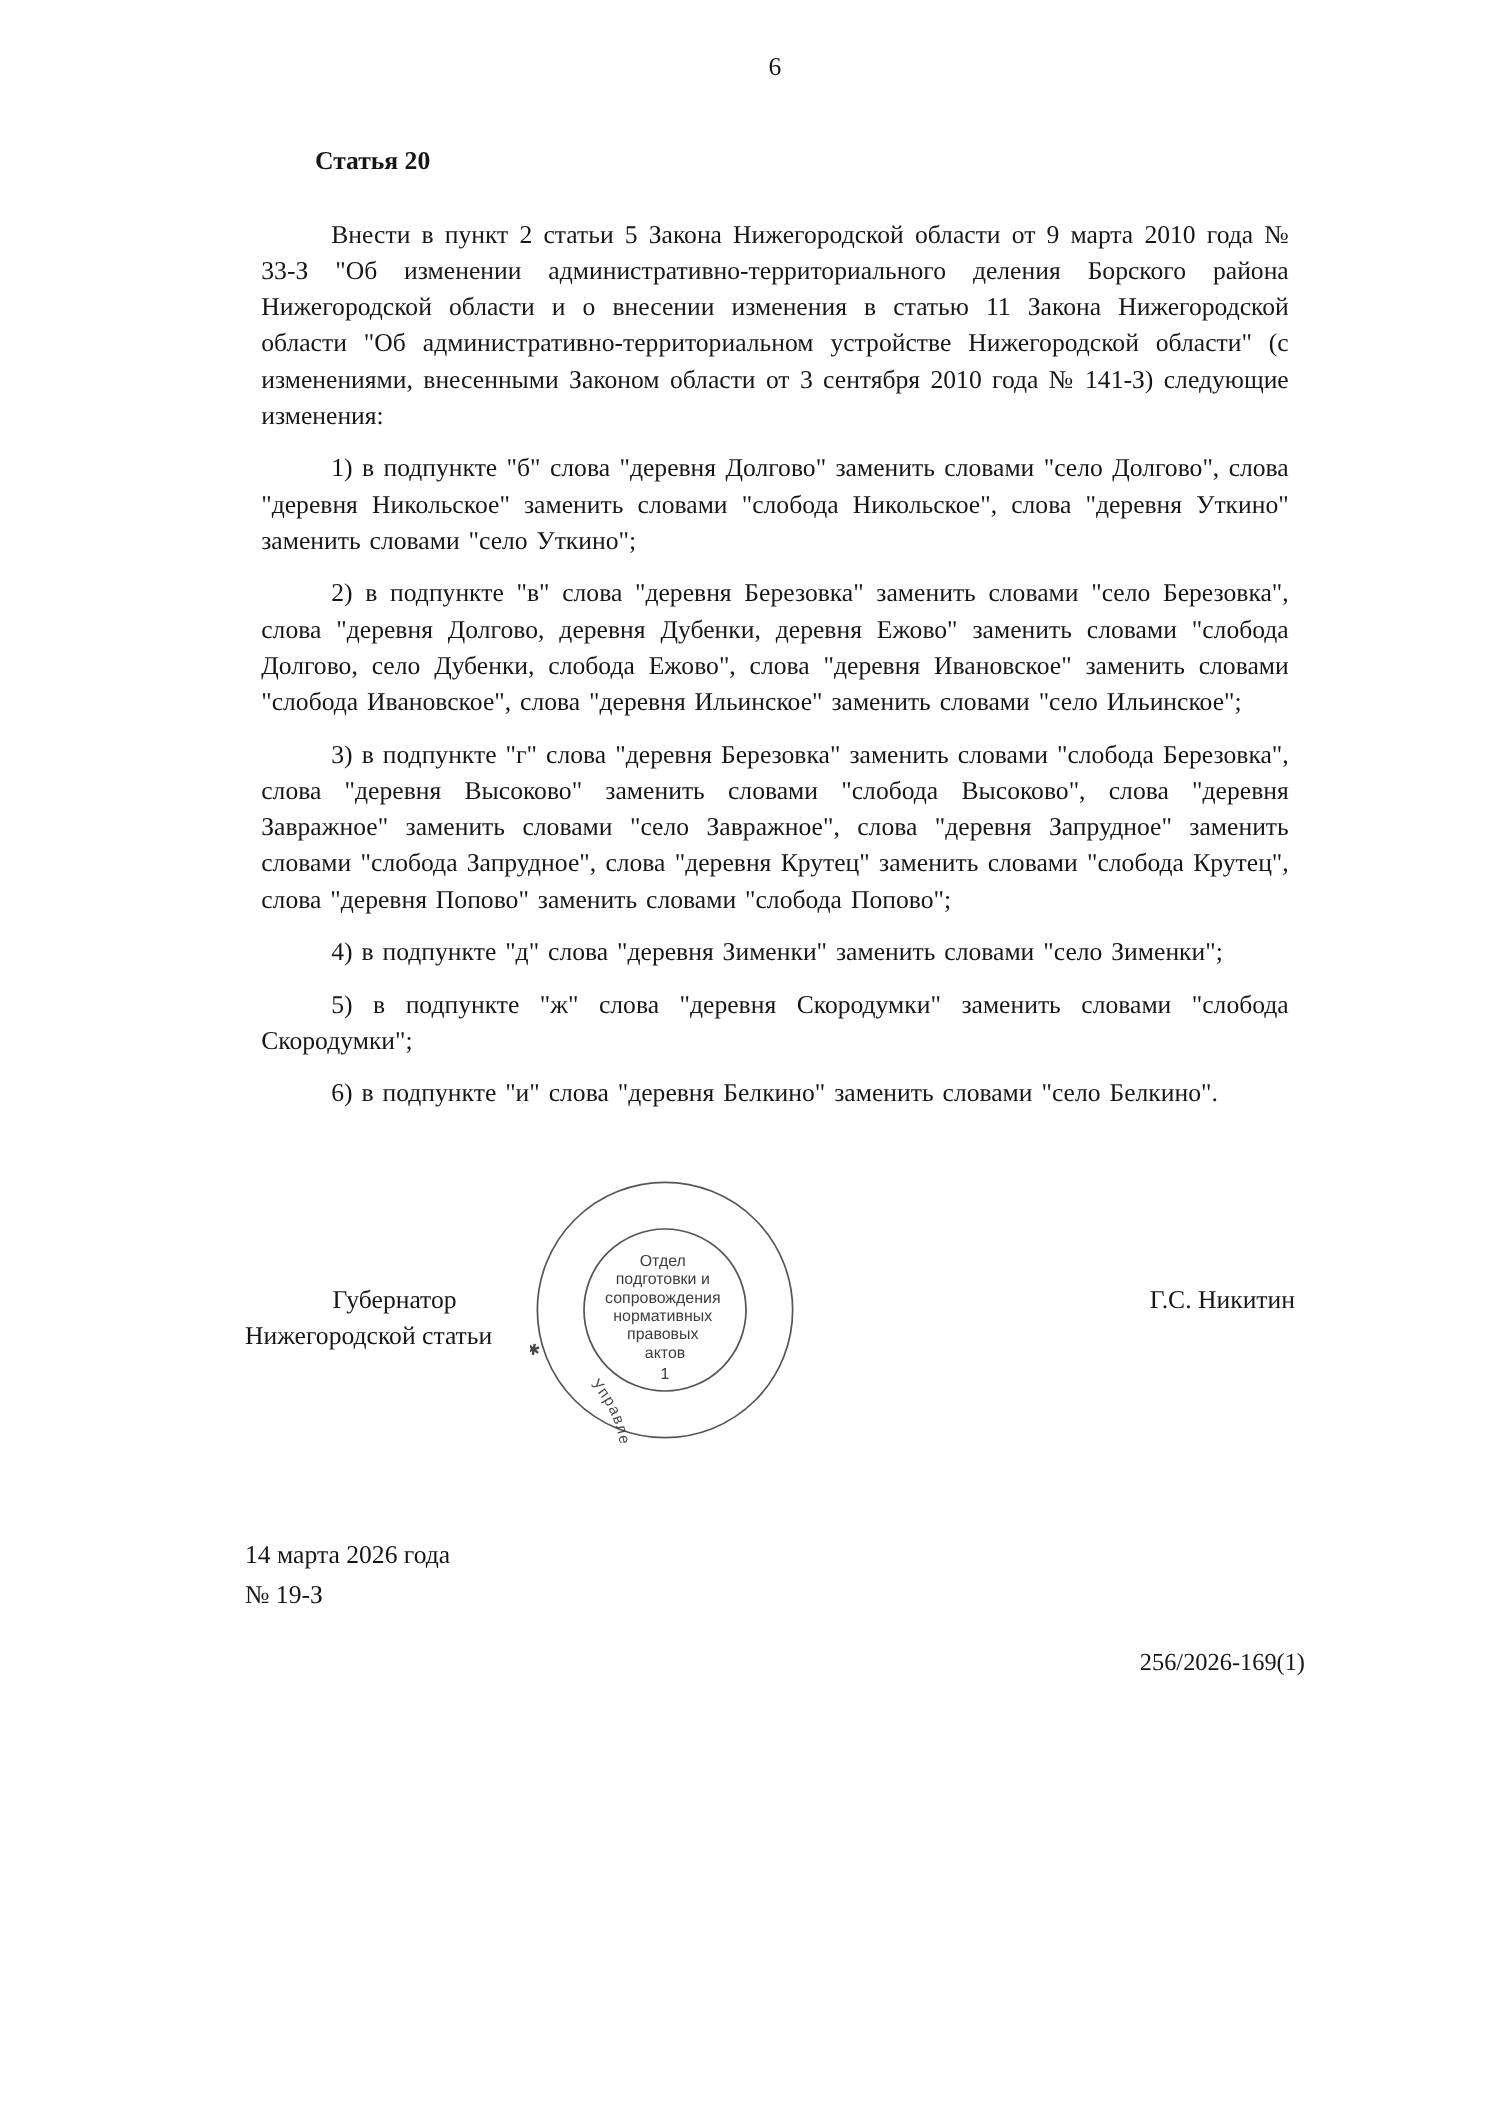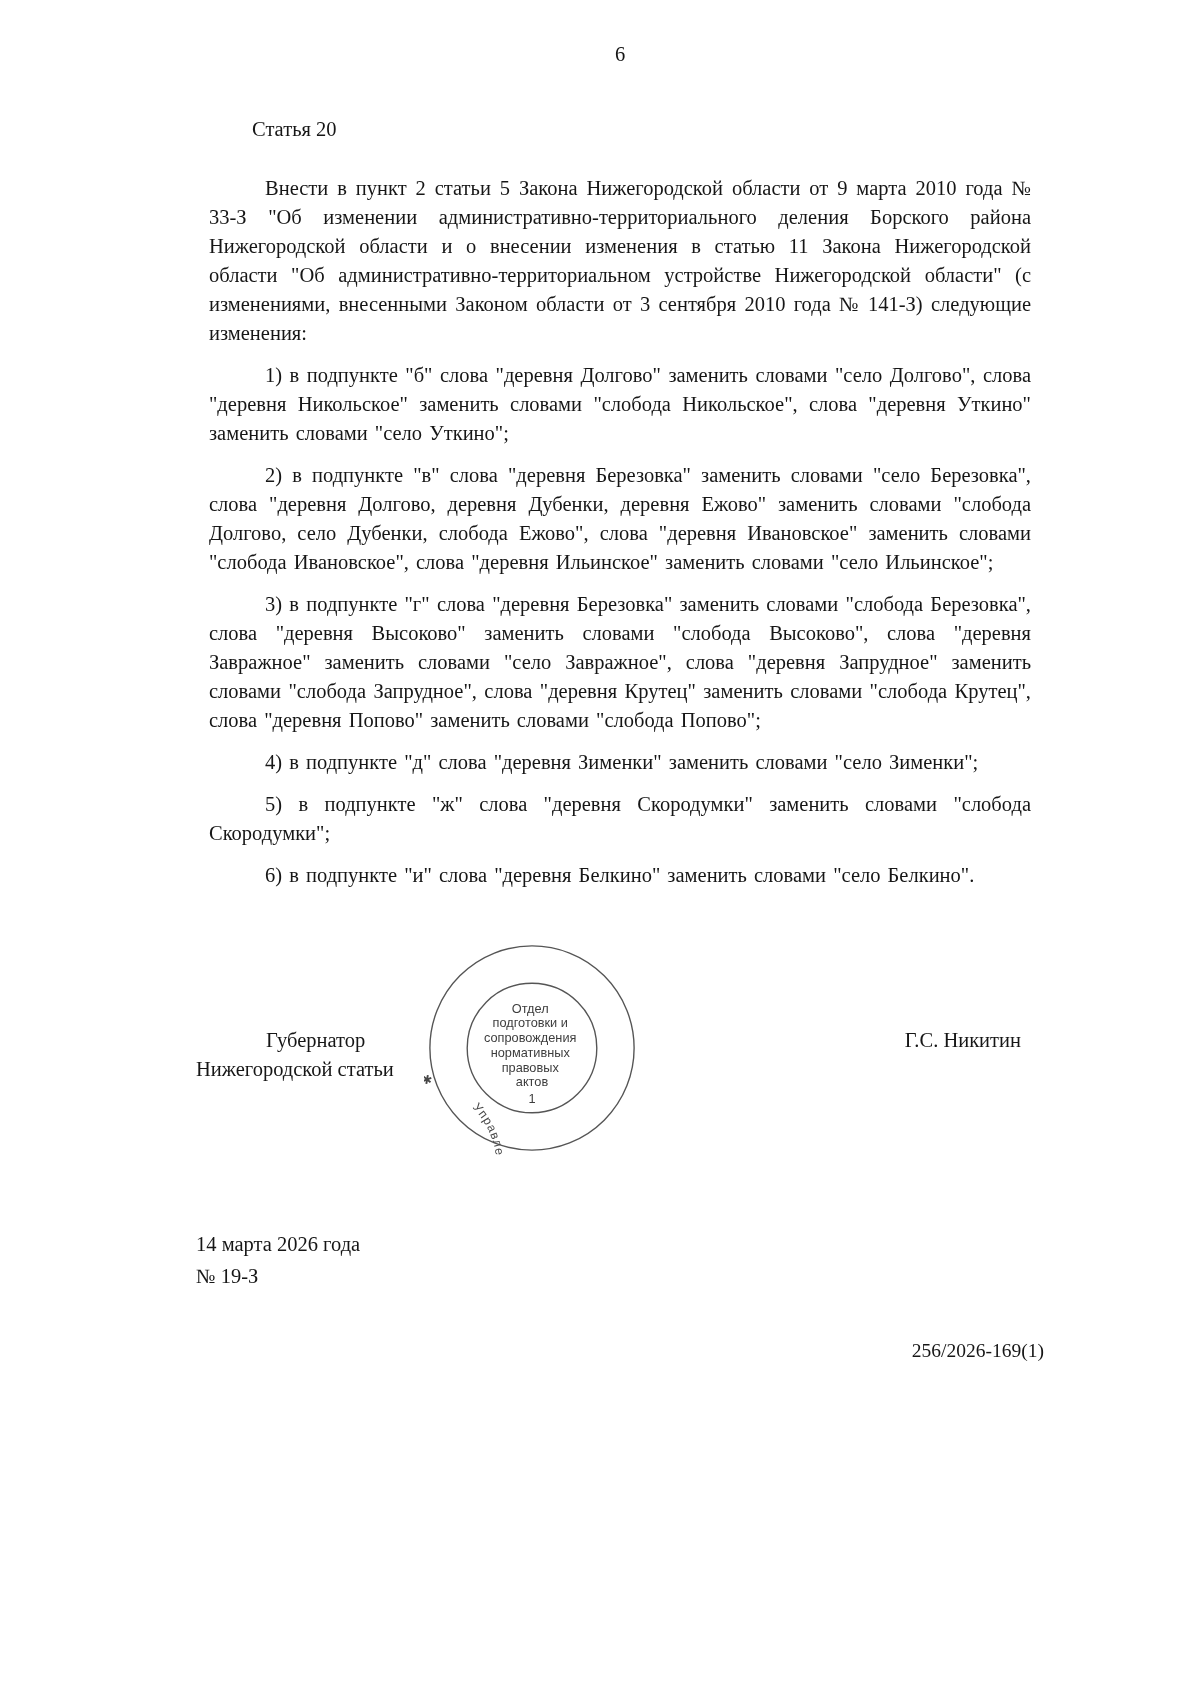--- a/index.html
+++ b/index.html
@@ -18,21 +18,21 @@
     margin-left: 196px;
     padding-top: 40px;
     font-size: 20.5px;
     line-height: 29px;
   }
   .page-number {
     text-align: center;
     margin-bottom: 26px;
   }
   .article-heading {
-    font-weight: normal;
+    font-weight: bold;
     text-indent: 56px;
     margin: 46px 0 30px 0;
   }
   .para {
     text-align: justify;
     text-indent: 56px;
     margin: 13px;
     word-spacing: 2px;
   }
   .sig-section {
@@ -43,21 +43,21 @@
   .sig-row {
     position: absolute;
     top: 74px;
     left: 0;
     right: 0;
     display: flex;
     justify-content: space-between;
     align-items: flex-start;
   }
   .sig-left .l1 { margin-left: 70px; }
-  .sig-right { margin-right: 23px; }
+  .sig-right { margin-right: 8px; }
   .stamp {
     position: absolute;
     left: 228px;
     top: -12px;
     width: 216px;
     height: 216px;
     opacity: 0.92;
   }
   .ring-outer, .ring-inner {
     fill: none;
@@ -79,21 +79,21 @@
     font-family: "Liberation Sans", "DejaVu Sans", sans-serif;
     font-size: 13px;
     fill: #2d2d2d;
   }
   .issued-block {
     margin-top: 38px;
     line-height: 32px;
   }
   .footer-code {
     text-align: right;
-    margin-top: 44px;
+    margin-top: 24px;
     font-size: 19.5px;
   }
 </style>
 </head>
 <body>
 
 <div class="page">
 
   <div class="page-number">6</div>
 

